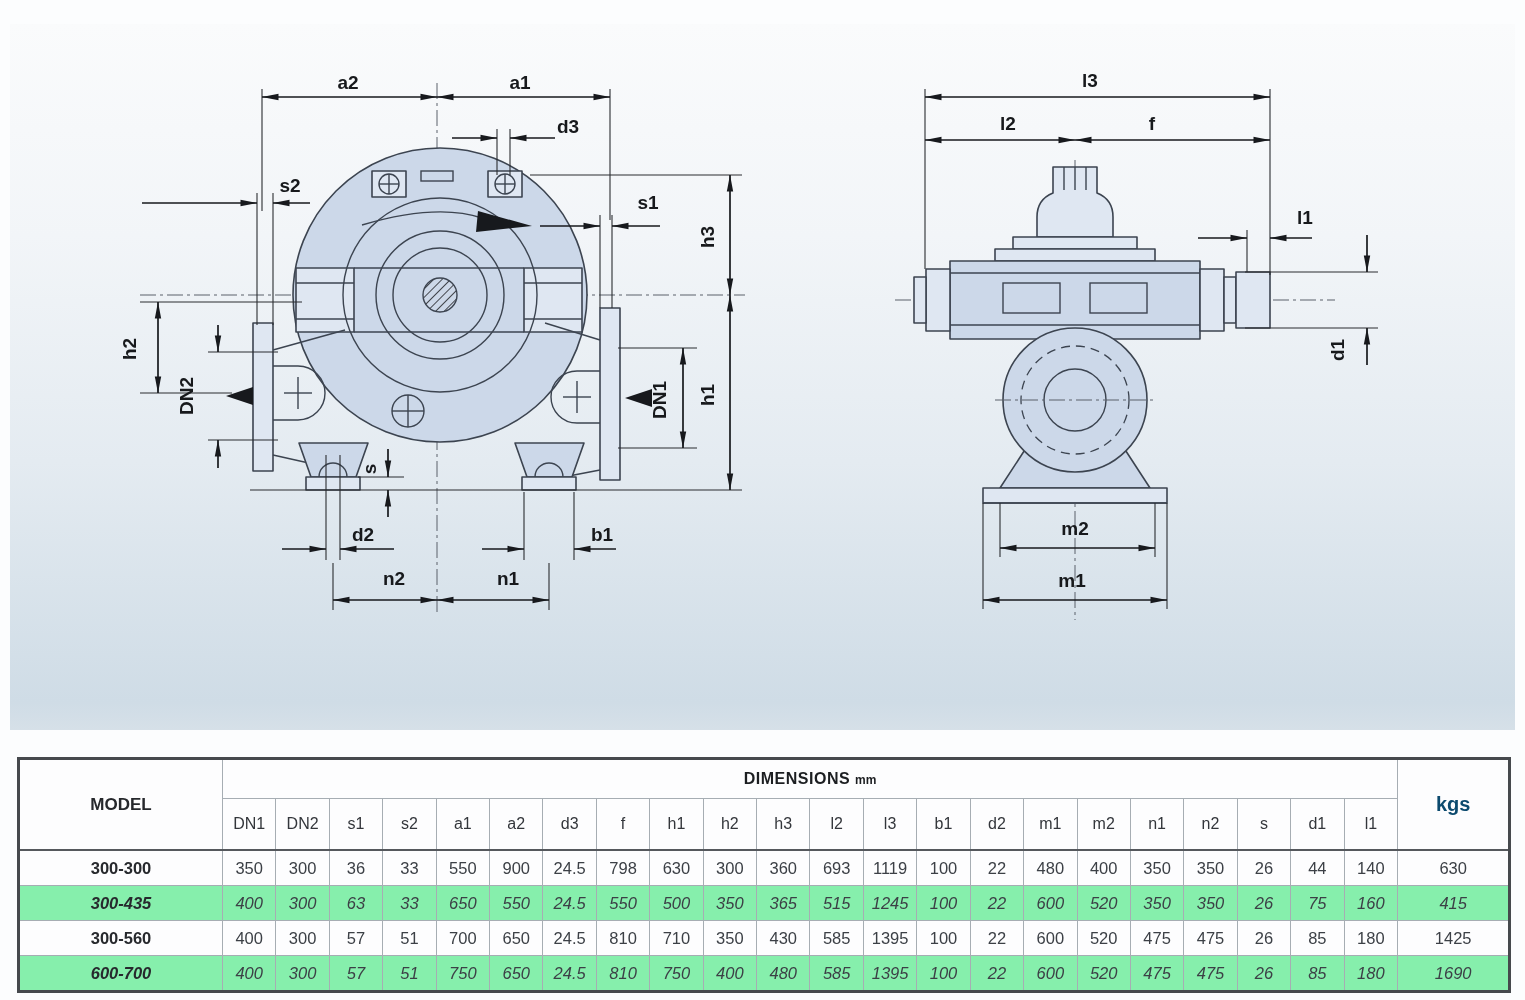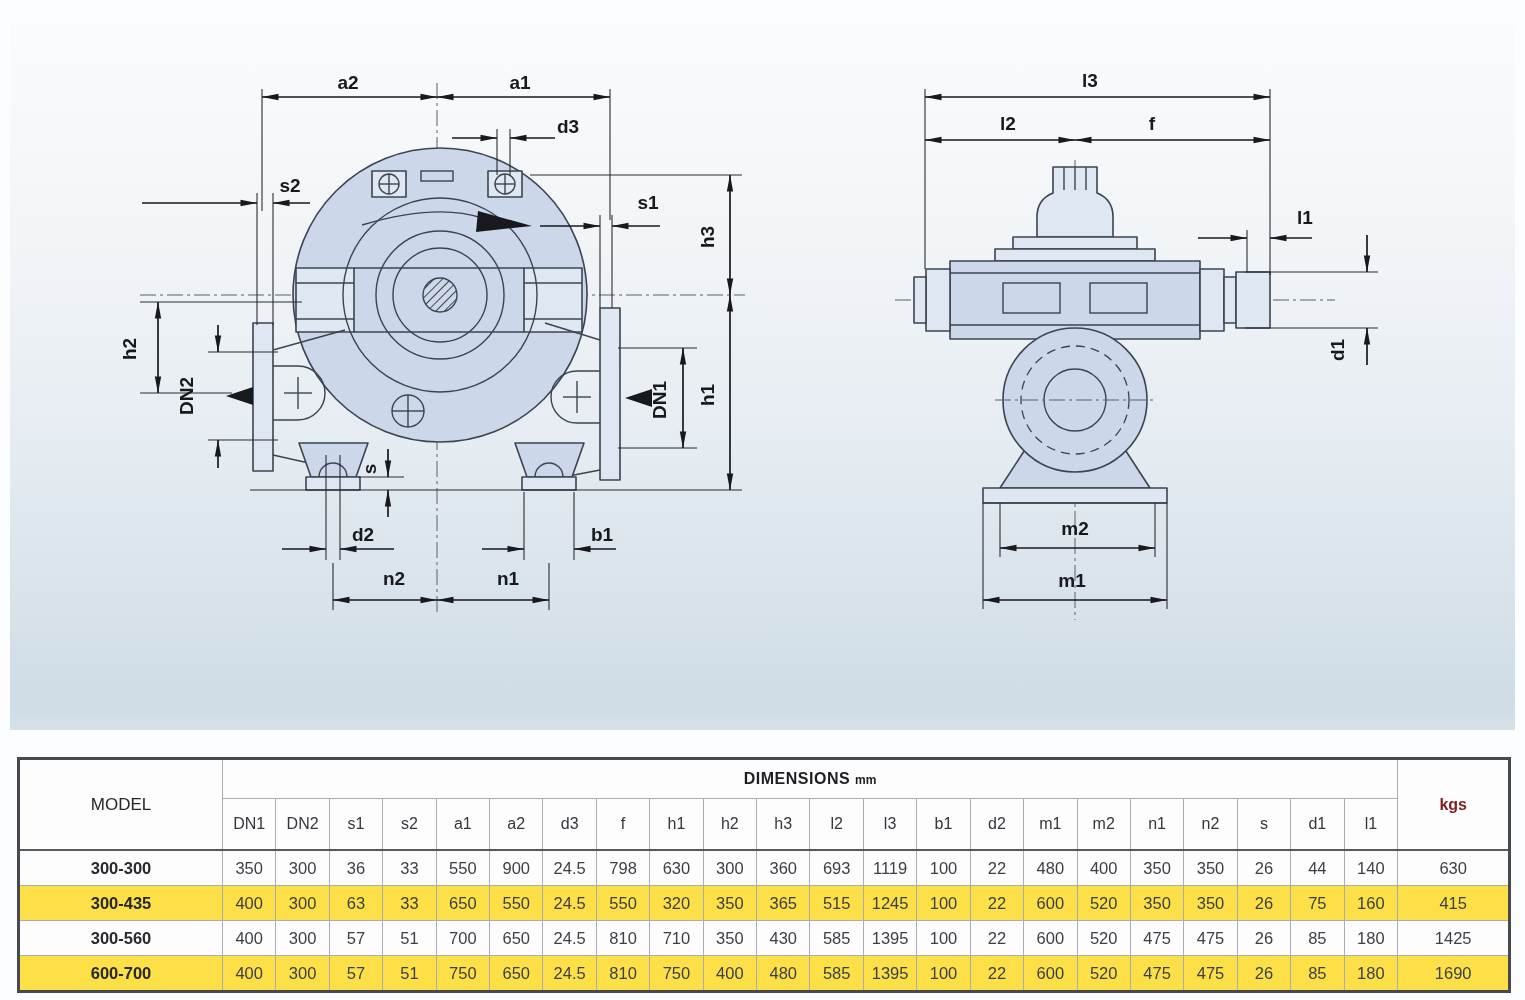--- a/index.html
+++ b/index.html
@@ -27,27 +27,27 @@
     border-collapse:collapse; table-layout:fixed; width:1491px;
     border:3px solid #46494d; background:#fdfdfe;
   }
   table.dims th, table.dims td {
     border:1px solid #a6adb3; text-align:center; vertical-align:middle;
     padding:0; overflow:hidden; white-space:nowrap;
   }
   table.dims thead { border-bottom:2px solid #55585c; }
   tr.hdr1 th { height:38px; }
   tr.hdr2 th { height:50px; font-weight:normal; font-size:16px; color:#33363b; }
-  th.model-h { font-weight:normal; font-size:17px; color:#26282c; }
+  th.model-h { font-weight:bold; font-size:17px; color:#26282c; }
   th.dims-h  { font-weight:bold; font-size:16px; color:#1c1e21; letter-spacing:0.5px; }
   th.dims-h .unit { font-size:12px; letter-spacing:0; }
-  th.kgs-h   { font-weight:bold; font-size:16px; color:#7f1d1d; }
+  th.kgs-h   { font-weight:bold; font-size:20px; color:#0c4a6e; }
   td { font-size:16.5px; color:#3c4046; height:34px; }
   td.model-c { font-weight:bold; color:#27292d; }
-  tr.alt td { background:#fde047; }
+  tr.alt td { background:#86efac;font-style:italic; }
   tr.plain td { background:#fdfdfe; }
 </style>
 </head>
 <body>
 
 <div class="panel"></div>
 
 <svg class="drawing" width="1525" height="706" viewBox="0 0 1525 706">
   <defs>
     <marker id="ah" markerUnits="userSpaceOnUse" markerWidth="18" markerHeight="8" refX="17" refY="4" orient="auto-start-reverse">
@@ -352,21 +352,21 @@
         <tr class="alt">
           <td class="model-c">300-435</td>
           <td>400</td>
           <td>300</td>
           <td>63</td>
           <td>33</td>
           <td>650</td>
           <td>550</td>
           <td>24.5</td>
           <td>550</td>
-          <td>320</td>
+          <td>500</td>
           <td>350</td>
           <td>365</td>
           <td>515</td>
           <td>1245</td>
           <td>100</td>
           <td>22</td>
           <td>600</td>
           <td>520</td>
           <td>350</td>
           <td>350</td>

